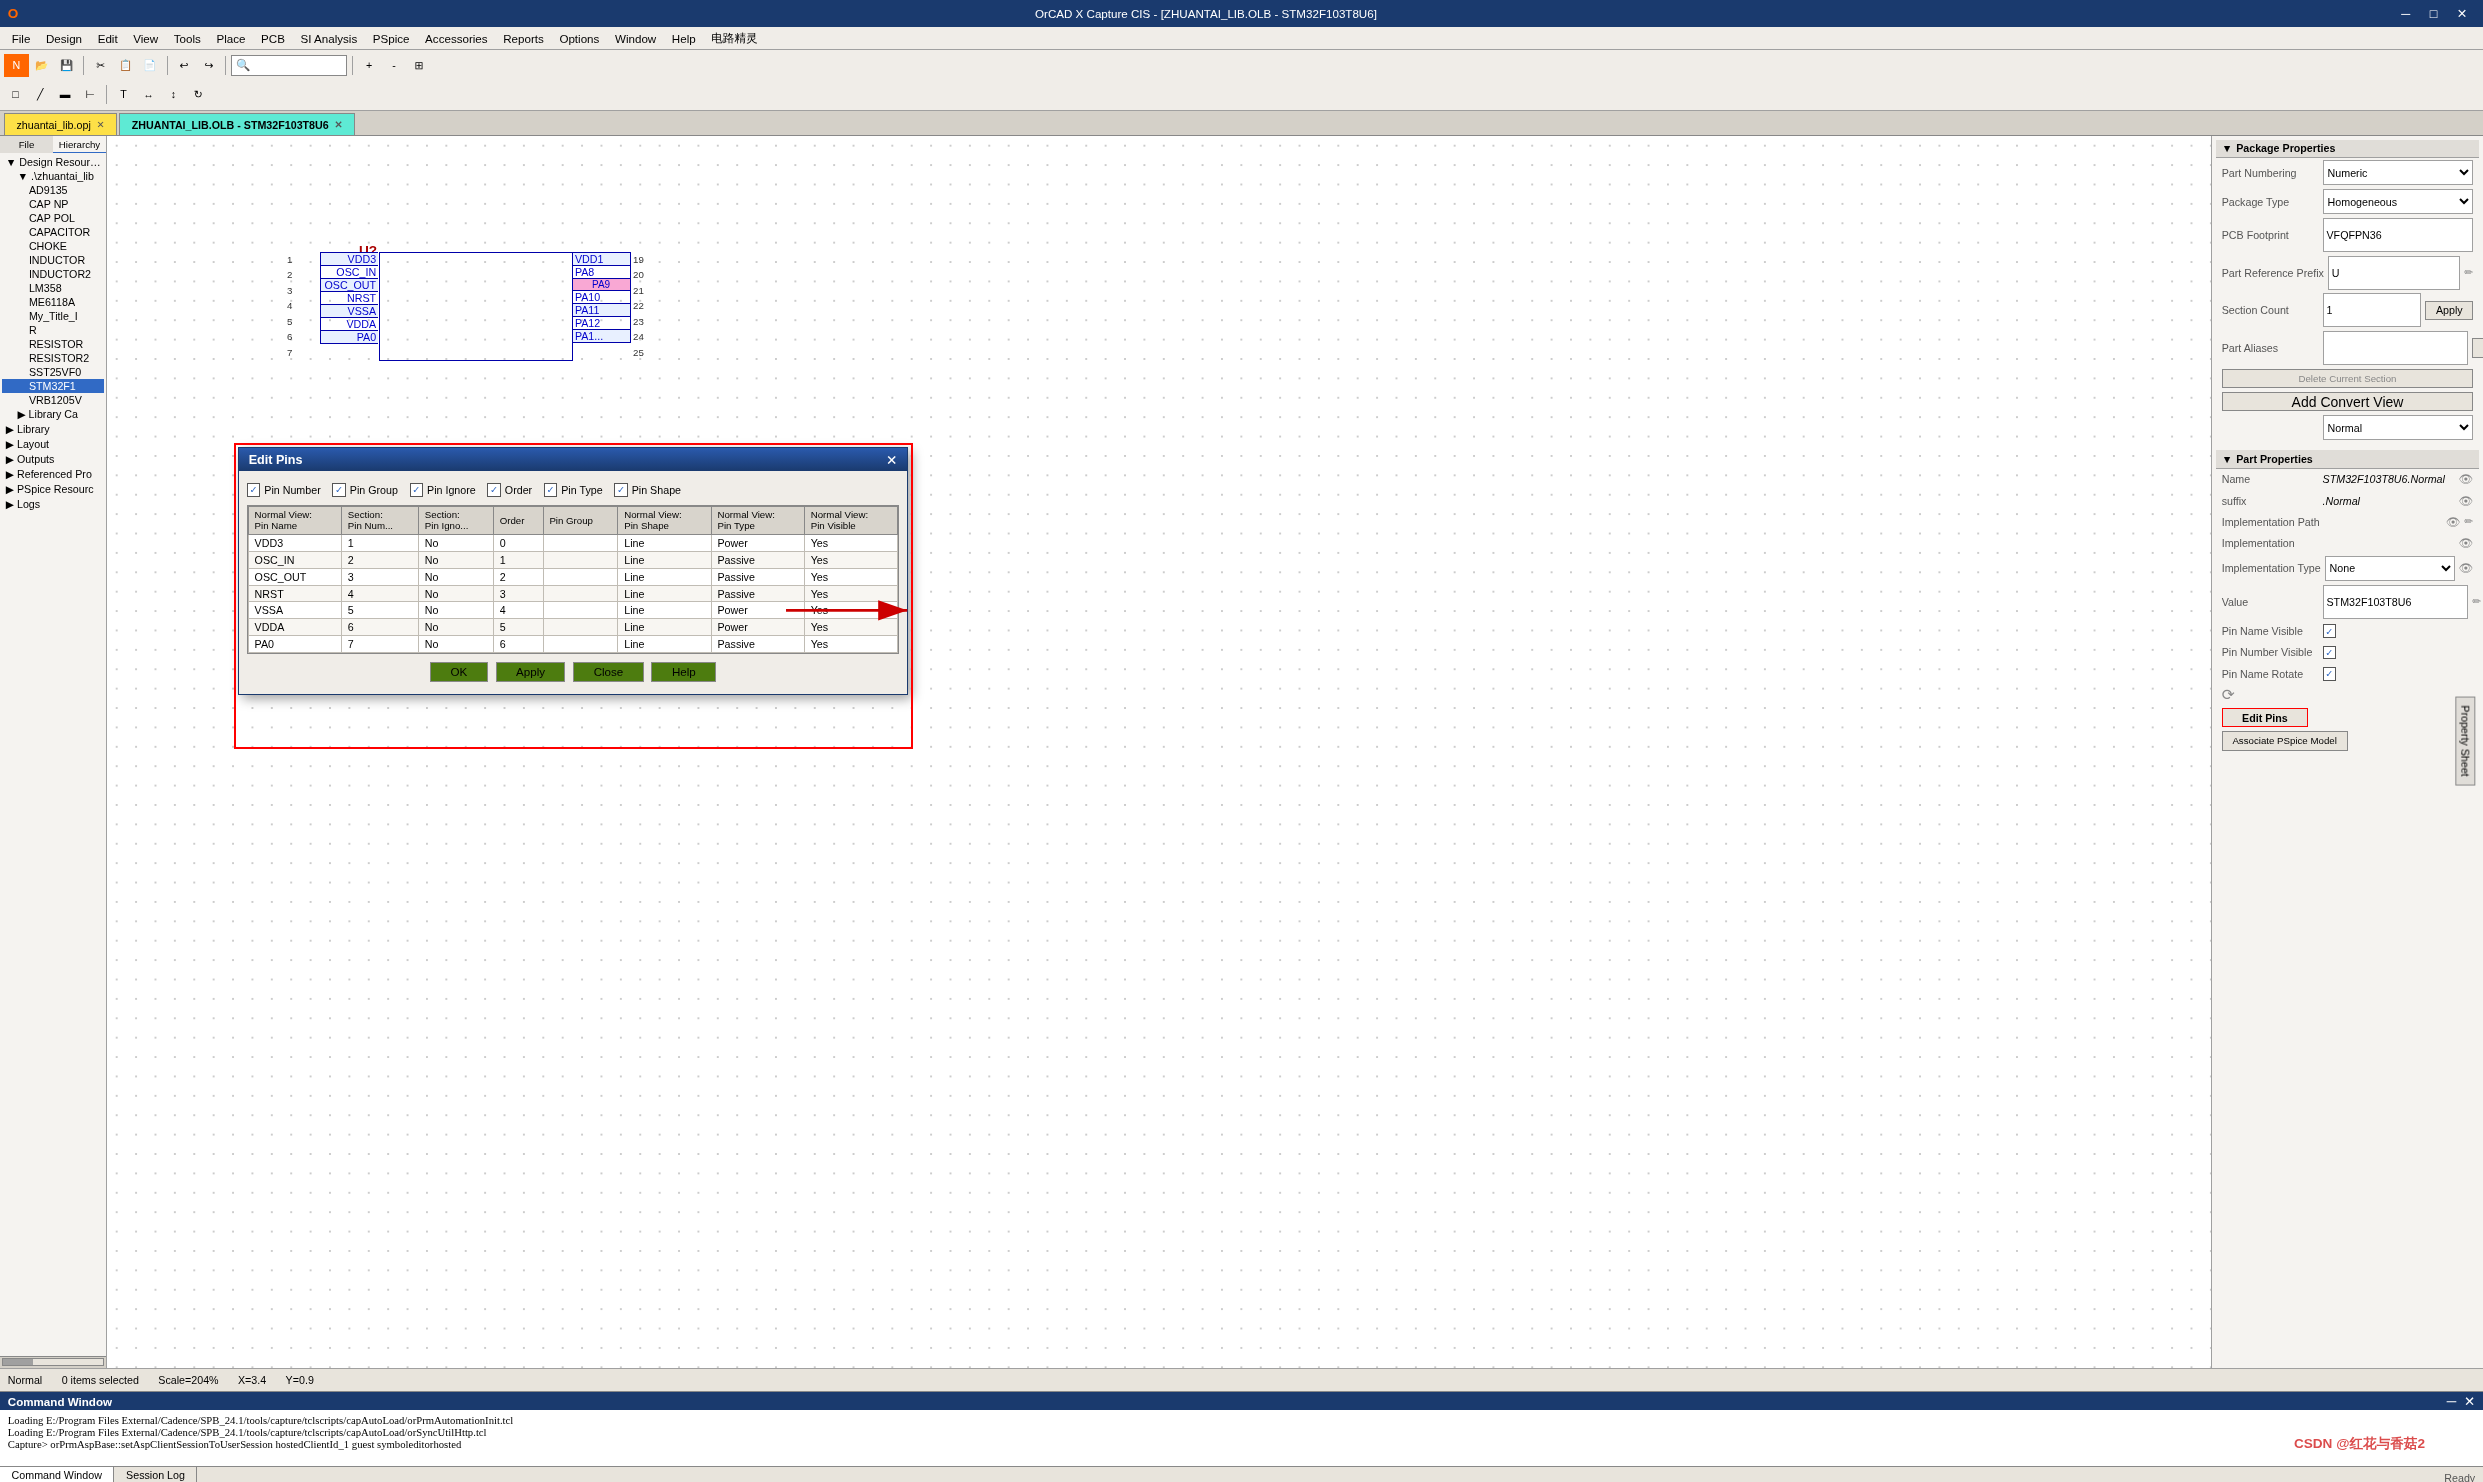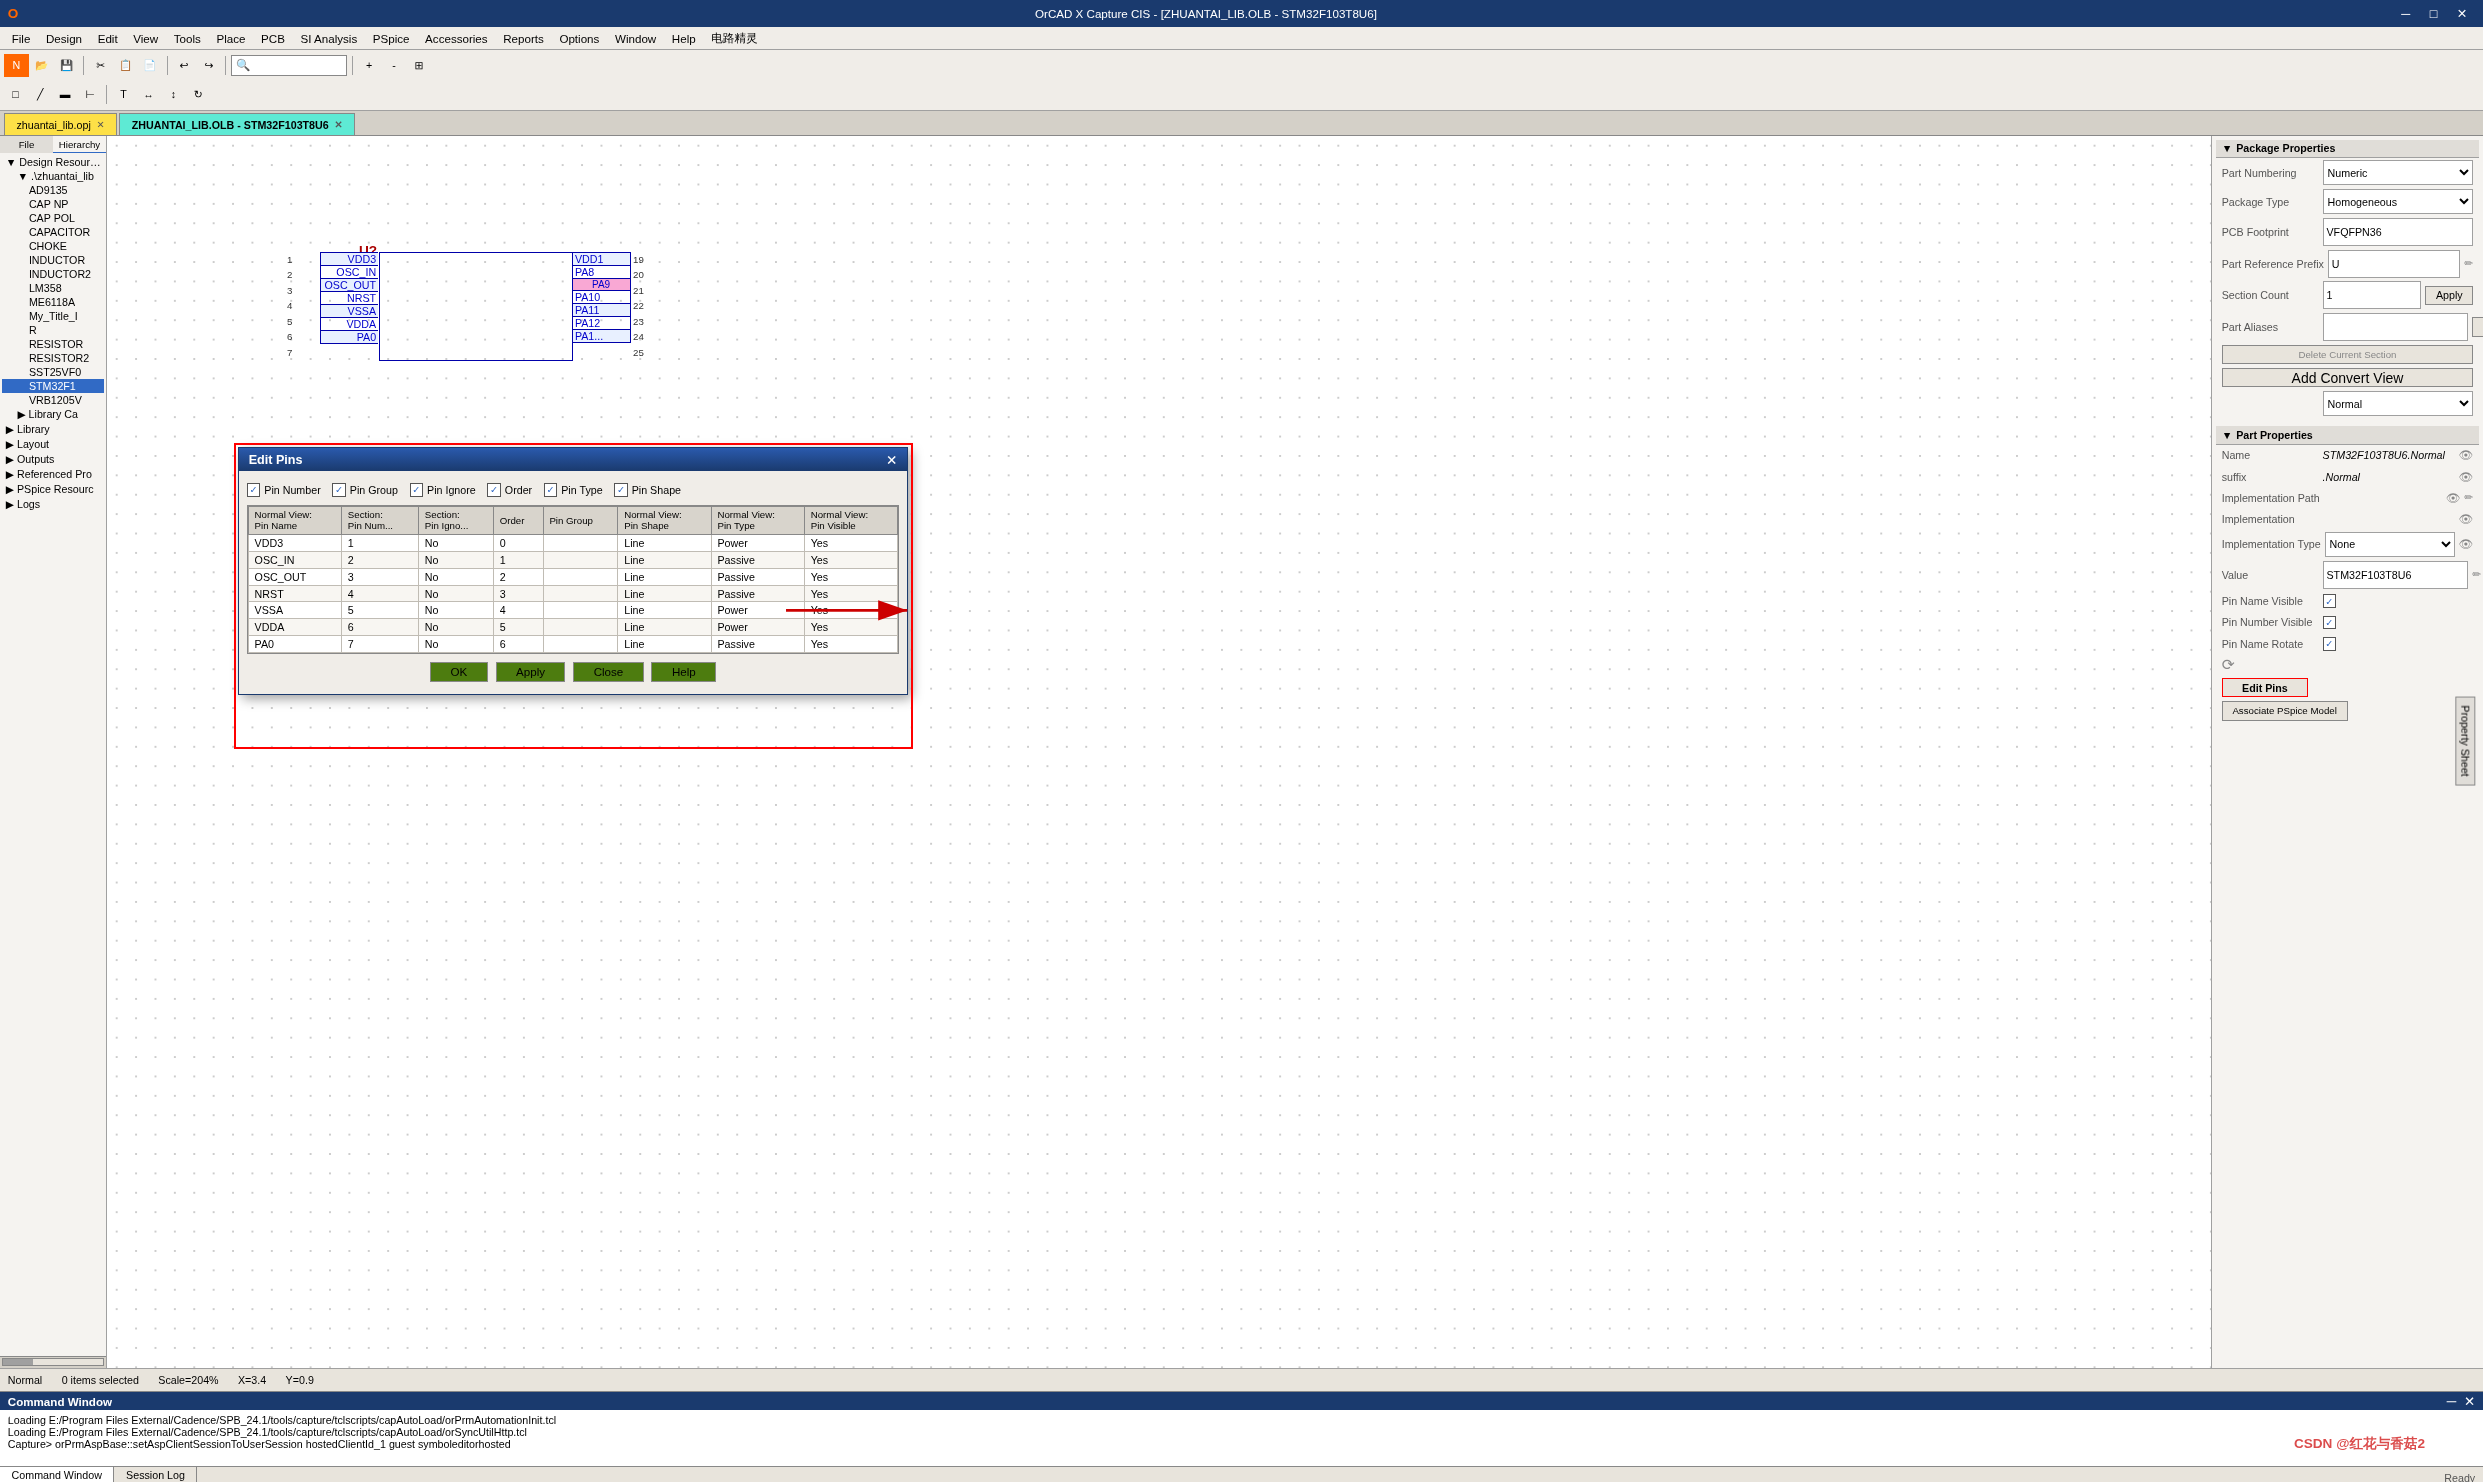--- a/index.html
+++ b/index.html
@@ -44,21 +44,21 @@
     background-size: 19.4px 19.4px; }
 
     
     #right-panel { width: 272px; background: #f5f3f0; border-left: 1px solid #a0a0a0; overflow-y: auto; font-size: 10.7px; }
     #right-panel-inner { padding: 3.9px; }
     .prop-section { margin-bottom: 7.8px; }
     .prop-section-header { background: #e0ddd8; padding: 2.9px 5.8px; font-weight: bold; font-size: 10.7px; border-bottom: 1px solid #a0a0a0; cursor: pointer; display: flex; align-items: center; gap: 3.9px; }
     .prop-row { display: flex; align-items: center; padding: 1.9px 5.8px; gap: 3.9px; min-height: 21.3px; }
     .prop-label { color: #555; min-width: 97px; font-size: 10.7px; }
     .prop-value { flex: 1; color: #000; font-size: 10.7px; font-style: italic; }
-    .prop-input { flex: 1; border: 1px solid #a0a0a0; background: white; padding: 1px 2.9px; font-size: 10.7px; height: 28px; }
+    .prop-input { flex: 1; border: 1px solid #a0a0a0; background: white; padding: 1px 2.9px; font-size: 10.7px; height: 34px; }
     .prop-select { flex: 1; border: 1px solid #a0a0a0; background: white; font-size: 10.7px; height: 25px; }
     .prop-btn { background: #e8e4dc; border: 1px solid #888; padding: 1px 9.7px; cursor: pointer; font-size: 10.7px; height: 19.4px; }
     .checkbox-icon { width: 13.6px; height: 13.6px; border: 1px solid #555; background: white; display: inline-flex; align-items: center; justify-content: center; font-size: 9.7px; }
     .checkbox-icon.checked::after { content: '✓'; color: #316ac5; }
     .eye-icon { color: #888; font-size: 11.6px; cursor: pointer; }
     .edit-icon { color: #888; font-size: 10.7px; cursor: pointer; }
     #edit-pins-dialog { position: absolute; top: 311px; left: 131px; width: 670px; background: #f0ede8; border: 1.9px solid #1a3a6e; box-shadow: 3.9px 3.9px 11.6px rgba(0,0,0,0.4); pointer-events: all; }
     #dialog-title { background: linear-gradient(to bottom, #2a5aad, #1a3a6e); color: white; padding: 3.9px 9.7px; font-size: 12.6px; font-weight: bold; display: flex; justify-content: space-between; align-items: center; }
     #dialog-close { background: none; border: none; color: white; cursor: pointer; font-size: 13.6px; }
     #dialog-body { padding: 7.8px; }
@@ -78,21 +78,21 @@
 
     
     #arrow-svg { position: absolute; z-index: 150; pointer-events: none; }
 
     
     #status-bar { height: 23px; background: #e8e4dc; border-top: 1px solid #a0a0a0; display: flex; align-items: center; padding: 0 7.8px; gap: 19.4px; font-size: 10.7px; }
 
     
     #cmd-window { height: 97px; background: white; border-top: 1.9px solid #888; display: flex; flex-direction: column; }
     #cmd-title { background: #1a3a6e; color: white; padding: 1.9px 7.8px; font-size: 11.6px; font-weight: bold; display: flex; justify-content: space-between; align-items: center; }
-    #cmd-content { flex: 1; overflow-y: auto; padding: 3.9px 7.8px; font-size: 10.7px; font-family: Liberation Sans, sans-serif; border-radius: 27px; }
+    #cmd-content { flex: 1; overflow-y: auto; padding: 3.9px 7.8px; font-size: 10.7px; font-family: Liberation Serif, serif; border-radius: 27px; }
     #cmd-tabs { display: flex; background: #e8e4dc; border-top: 1px solid #888; height: 21.3px; }
     .cmd-tab { padding: 1.9px 11.6px; font-size: 10.7px; cursor: pointer; border-right: 1px solid #888; }
     .cmd-tab.active { background: white; }
 
     
     #watermark { position: fixed; bottom: 29px; right: 58px; color: #cc0000; font-size: 13.6px; font-weight: bold; opacity: 0.7; z-index: 999; }
 
     
     #left-scrollbar { height: 11.6px; background: #d4d0c8; border-top: 1px solid #888; display: flex; align-items: center; }
     .scroll-track { flex: 1; height: 7.8px; background: #e8e4dc; border: 1px solid #888; margin: 0 1.9px; }

